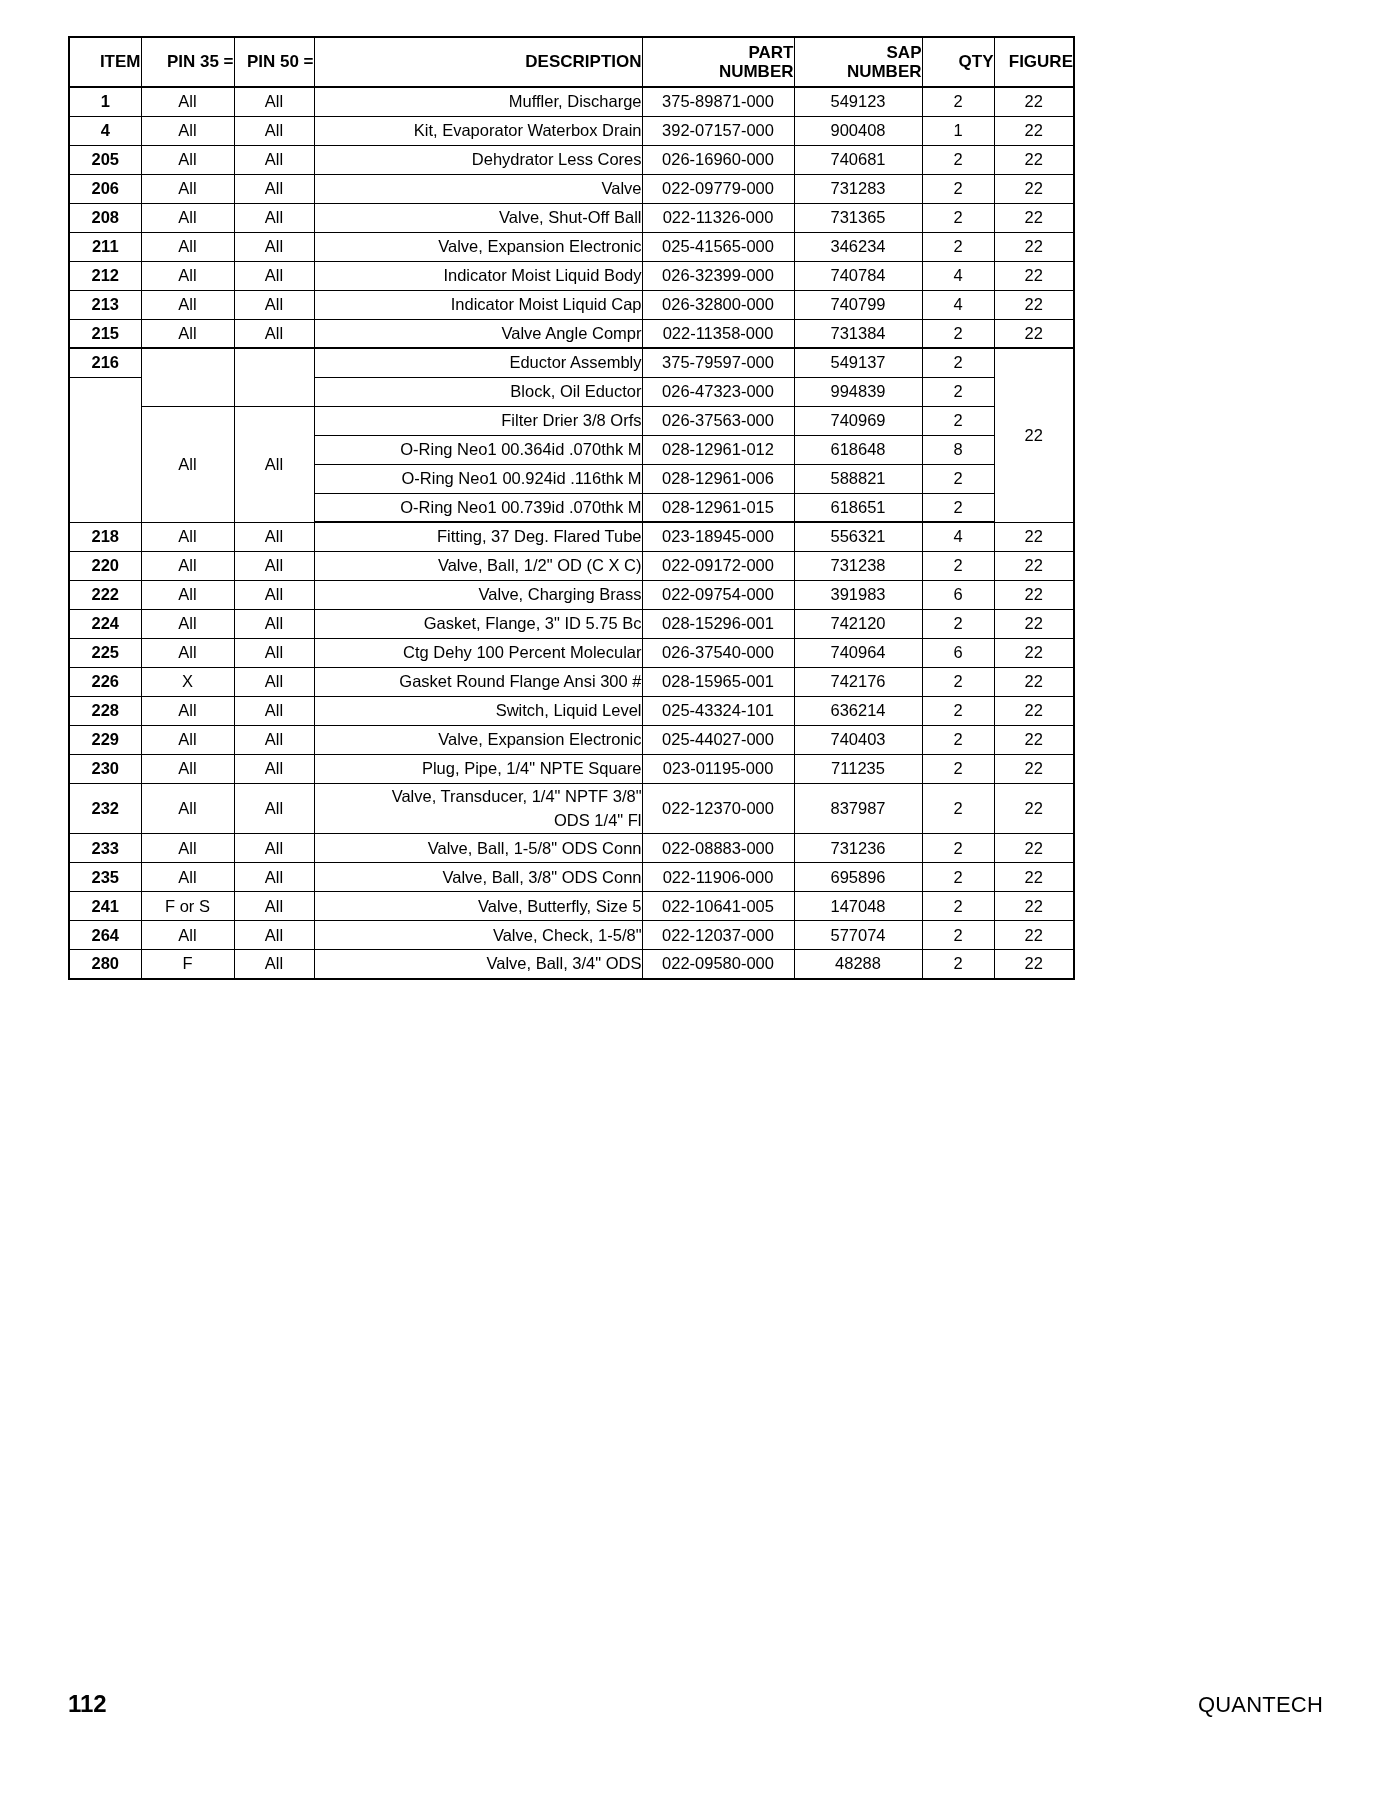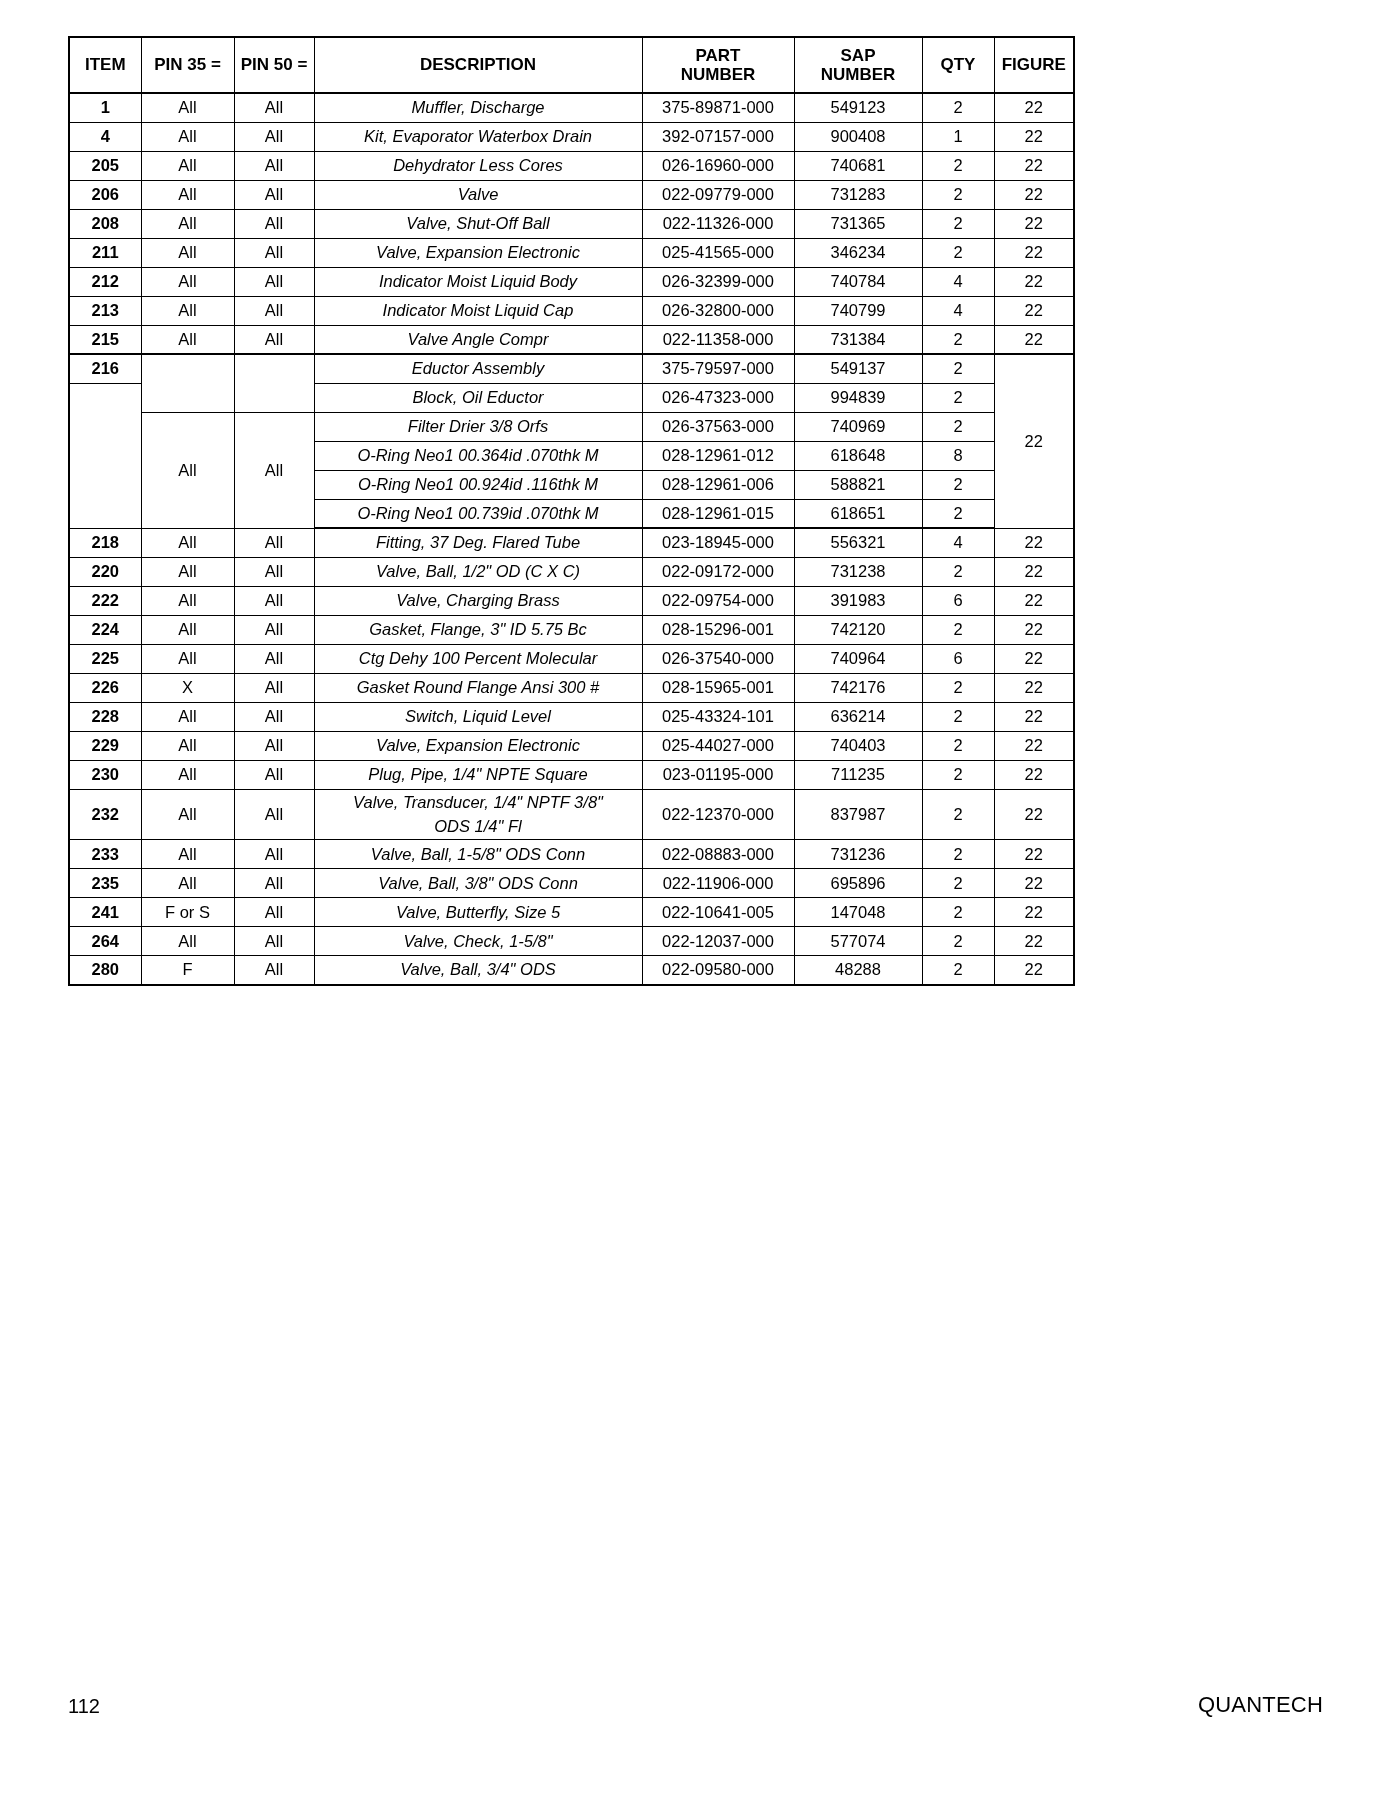--- a/index.html
+++ b/index.html
@@ -43,22 +43,22 @@
   }
   table.parts th, table.parts td {
     border: 1px solid #000;
     font-size: 16.5px;
     padding: 0;
     vertical-align: middle;
   }
   table.parts thead th {
     border-bottom: 2.5px solid #000;
     font-weight: bold;
-    text-align: center;
-    height: 56px;
+    text-align: right;
+    height: 50px;
     line-height: 1.12;
     font-size: 17px;
   }
   table.parts thead th .hl { display: block; }
   
   .col-item    { width: 72px; }
   .col-pin35   { width: 93px; }
   .col-pin50   { width: 80px; }
   .col-desc    { width: 328px; }
   .col-part    { width: 152px; }
@@ -67,23 +67,22 @@
   .col-figure  { width: 80px; }
 
   td.c-item {
     text-align: center;
     font-weight: bold;
   }
   td.c-pin, td.c-qty, td.c-figure, td.c-sap, td.c-part {
     text-align: center;
   }
   td.c-desc {
-    text-align: center;
+    text-align: right;
     padding-left: 10px;
-    font-style: italic;
   }
   table.parts tbody tr { height: 29px; }
   tr.tall { height: 58px; }
   td.two-line {
     line-height: 1.5;
     padding-top: 2px;
     padding-bottom: 2px;
   }
   td.two-line span { display: block; }
   
@@ -95,22 +94,22 @@
   .footer {
     position: absolute;
     left: 68px;
     right: 68px;
     bottom: 82px;
     display: flex;
     justify-content: space-between;
     align-items: flex-end;
   }
   .footer .pageno {
-    font-size: 20px;
-    font-weight: normal;
+    font-size: 24px;
+    font-weight: bold;
   }
   .footer .brand {
     font-size: 22px;
     letter-spacing: 0.2px;
   }
 </style>
 </head>
 <body>
 
 <div class="page">

